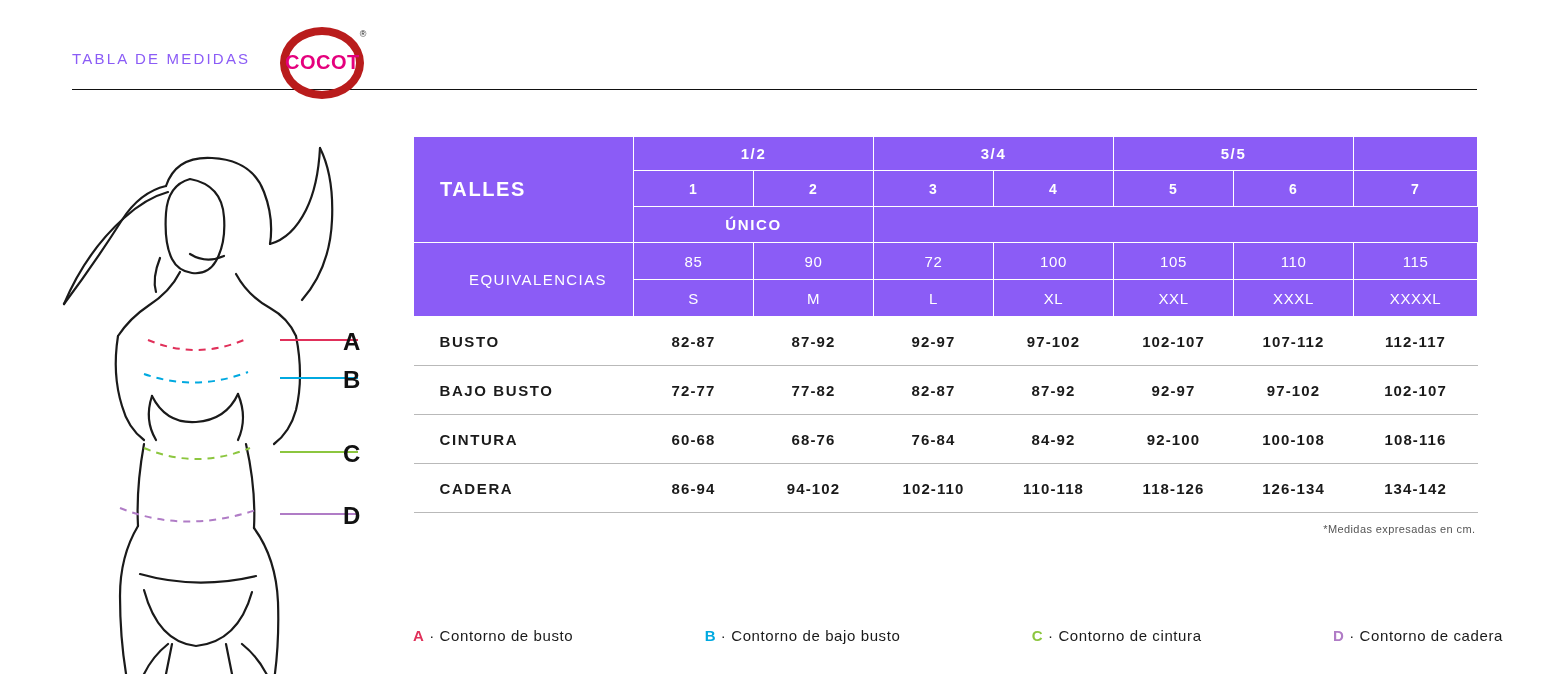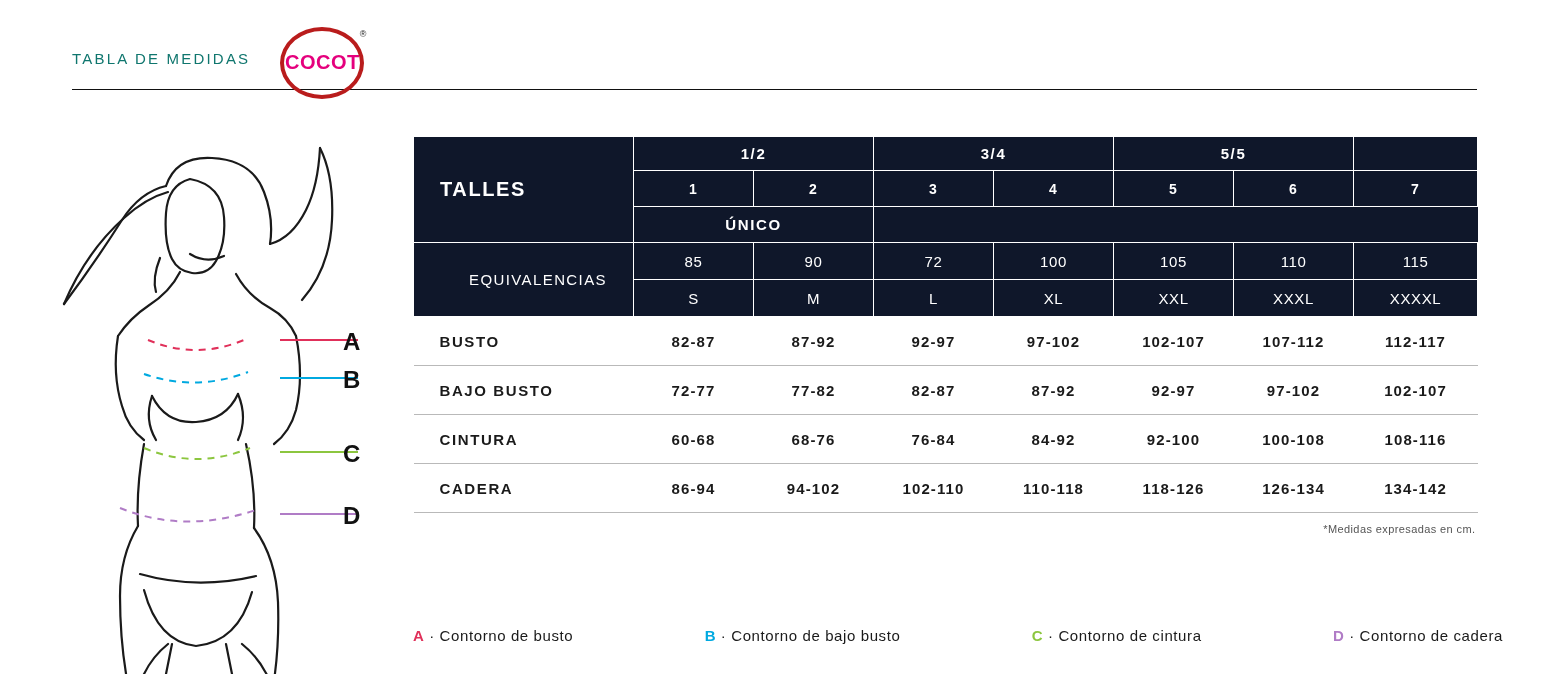--- a/index.html
+++ b/index.html
@@ -18,32 +18,32 @@
     position: absolute; left: 72px; top: 28px; width: 1405px; height: 62px;
     display: flex; align-items: center; justify-content: space-between;
     border-bottom: 1.5px solid #111;
   }
   .header-title {
     font-size: 30px; font-weight: bold; letter-spacing: 0.5px;
     text-transform: uppercase;
   }
   .header-right { display: flex; align-items: center; gap: 30px; }
   .header-sub {
-    font-size: 15px; letter-spacing: 2.2px; color: #0f766e;
+    font-size: 15px; letter-spacing: 2.2px; color: #8b5cf6;
     text-transform: uppercase;
   }
   .logo {
     position: relative;
     width: 84px; height: 72px;
     display: flex; align-items: center; justify-content: center;
     margin-bottom: -8px;
   }
   .logo-ellipse {
     width: 84px; height: 72px;
-    border: 4px solid #b91c1c;
+    border: 8px solid #b91c1c;
     border-radius: 50%;
     display: flex; align-items: center; justify-content: center;
   }
   .logo-text {
     font-size: 20px; font-weight: bold; color: #e5007d;
     letter-spacing: 0.5px;
   }
   .logo-reg {
     position: absolute; right: -2px; top: 2px;
     font-size: 9px; color: #222;
@@ -53,21 +53,21 @@
   .illu { position: absolute; left: 40px; top: 104px; width: 330px; height: 570px; }
   .legend-lines { position: absolute; left: 280px; top: 104px; width: 110px; height: 460px; }
   .letter-lbl {
     position: absolute; font-size: 24px; font-weight: bold; color: #111;
   }
 
   
   .table-wrap { position: absolute; left: 413px; top: 136px; width: 1064px; }
   table { border-collapse: collapse; width: 1064px; table-layout: fixed; }
 
-  .head-block td { background: #0f172a; color: #fff; border: 1px solid #fff; }
+  .head-block td { background: #8b5cf6; color: #fff; border: 1px solid #fff; }
   .head-block td.nb { border: none; }
 
   .grp { font-size: 15px; font-weight: bold; letter-spacing: 1.6px; text-align: center; height: 34px; }
   .talles-label {
     font-size: 20px; font-weight: bold; letter-spacing: 1.6px;
     color: #fff; text-align: left; padding-left: 26px; vertical-align: middle;
   }
   .sz { font-size: 14px; font-weight: bold; text-align: center; height: 36px; letter-spacing: 1px; }
   .unico { font-size: 15px; font-weight: bold; text-align: center; letter-spacing: 1.6px; height: 36px; margin-top: 28px; }
   .eq-label {

